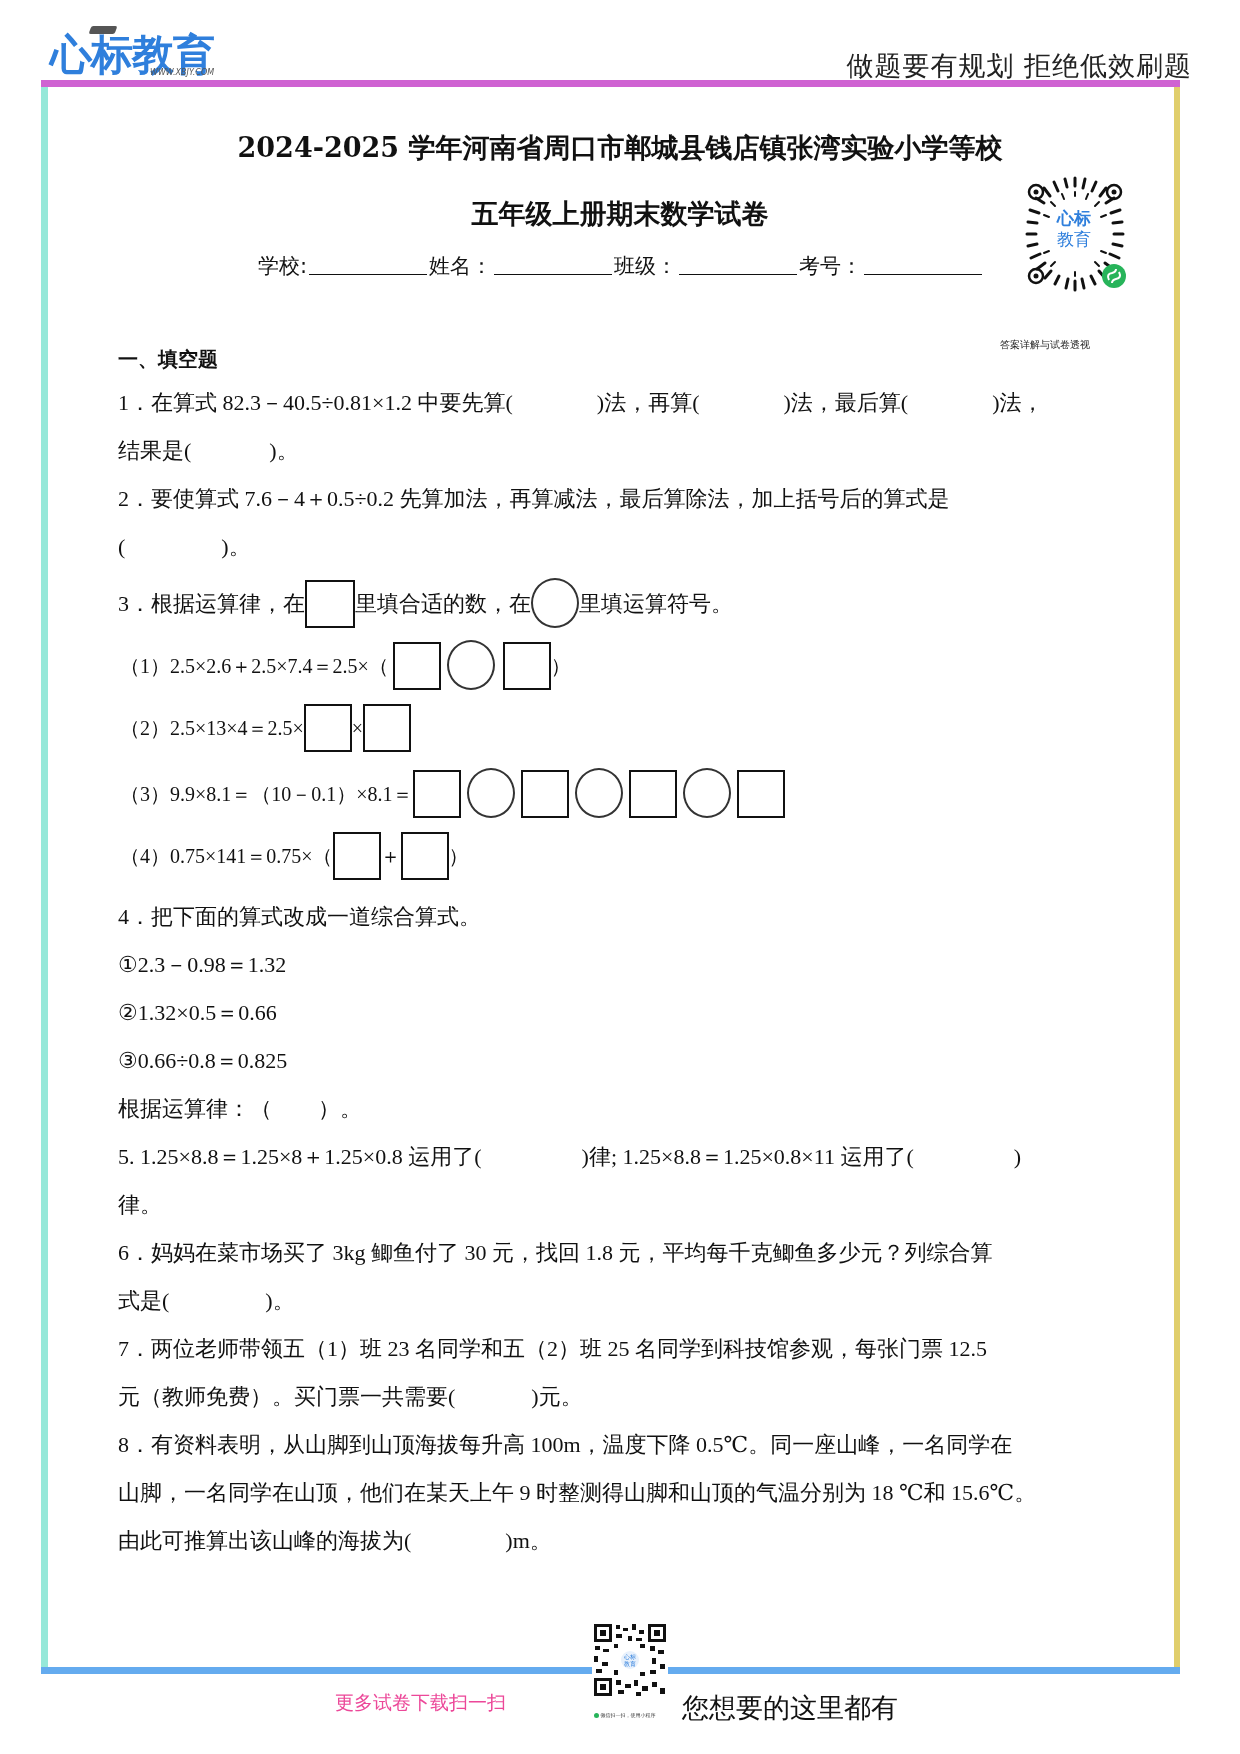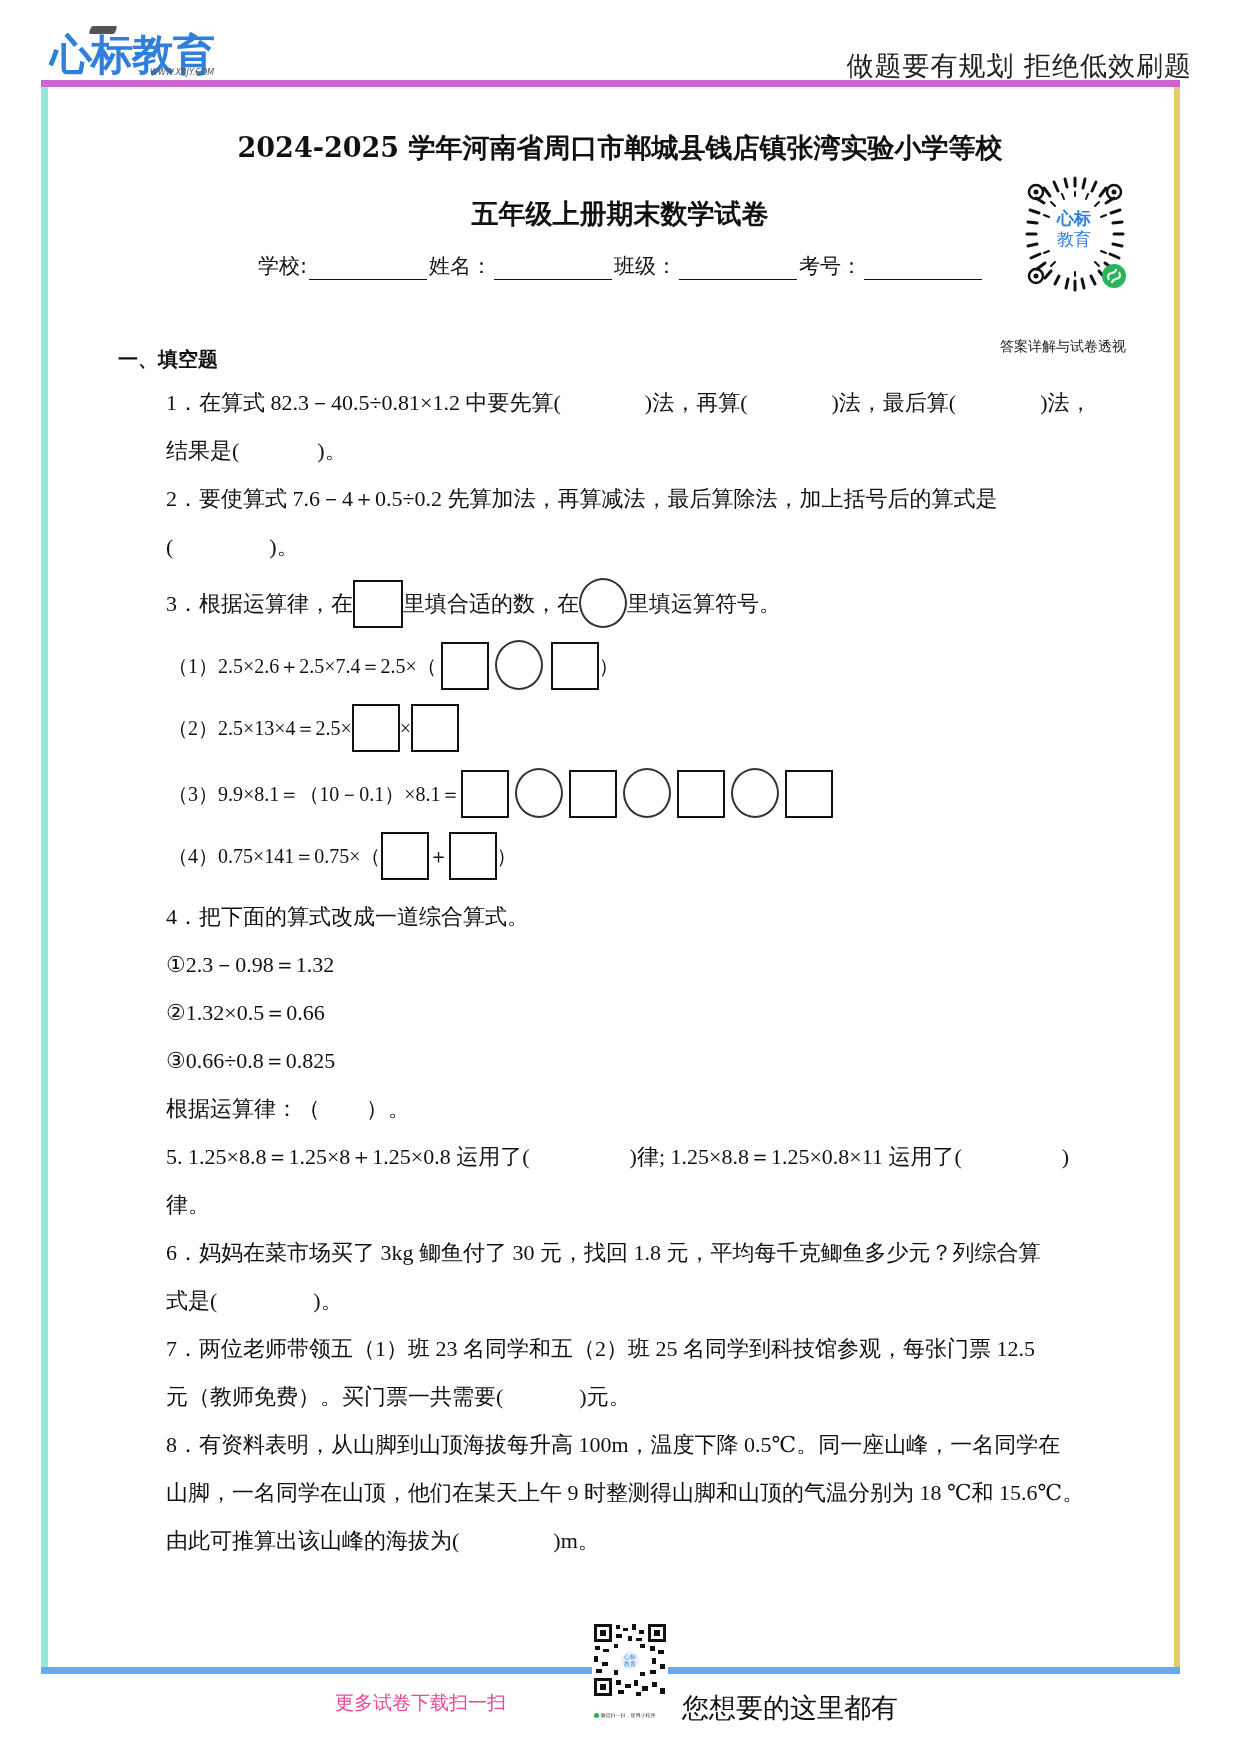--- a/index.html
+++ b/index.html
@@ -19,31 +19,31 @@
 
   
   .frame-top { left: 41px; top: 80px; width: 1139px; height: 7px; background: #cf62d2; }
   .frame-left { left: 41px; top: 87px; width: 7px; height: 1580px; background: #96e8d9; }
   .frame-right { left: 1174px; top: 87px; width: 6px; height: 1580px; background: #e0ce6c; }
   .frame-bottom { left: 41px; top: 1667px; width: 1139px; height: 7px; background: #64abef; }
 
   
   .title1 { left: 0; width: 1240px; top: 130px; text-align: center; font-family: "DejaVu Serif", serif; font-weight: bold; font-size: 27px; letter-spacing: 0px; }
   .title2 { left: 0; width: 1240px; top: 196px; text-align: center; font-family: "DejaVu Serif", serif; font-weight: bold; font-size: 27px; }
-  .info-row { left: 258px; top: 252px; font-size: 21px; font-family: "DejaVu Sans", sans-serif; display: flex; align-items: flex-end; }
+  .info-row { left: 258px; top: 252px; font-size: 21px; font-family: "DejaVu Sans", sans-serif; display: flex; align-items: flex-start; }
   .info-label { white-space: nowrap; }
   .info-blank { display: inline-block; width: 118px; border-bottom: 1.5px solid #111; height: 22px; margin: 0 2px; }
 
   
   .qr { left: 1010px; top: 172px; width: 130px; height: 130px; }
-  .qr-caption { left: 1000px; top: 338px; font-family: Liberation Serif, serif; font-size: 14px; color: #222; white-space: nowrap; }
+  .qr-caption { left: 1000px; top: 338px; font-family: Liberation Serif, serif; font-size: 10px; color: #222; white-space: nowrap; }
 
   
   .section-title { left: 118px; top: 346px; font-family: "DejaVu Sans", sans-serif; font-weight: bold; font-size: 20px; }
-  .line { position: absolute; left: 118px; font-size: 22px; white-space: nowrap; line-height: 30px; margin-left: 48px; }
+  .line { position: absolute; left: 118px; font-size: 22px; white-space: nowrap; line-height: 30px; }
   .blank { display: inline-block; }
   .box { display: inline-block; border: 2px solid #111; box-sizing: border-box; vertical-align: bottom; }
   .circle { display: inline-block; border: 2px solid #333; border-radius: 50%; box-sizing: border-box; vertical-align: bottom; }
 
   
   .footer-left { left: 325px; top: 1690px; font-family: "DejaVu Sans", sans-serif; font-size: 19px; color: #ec4899; margin-left: 10px; }
   .footer-right { left: 682px; top: 1690px; font-family: "DejaVu Sans", sans-serif; font-size: 27px; color: #111; }
   .footer-qr { left: 592px; top: 1622px; width: 76px; height: 76px; background: #fff; }
   .footer-qr-caption { left: 594px; top: 1712px; font-size: 5px; font-family: "DejaVu Sans", sans-serif; color: #333; white-space: nowrap; }
 </style>

